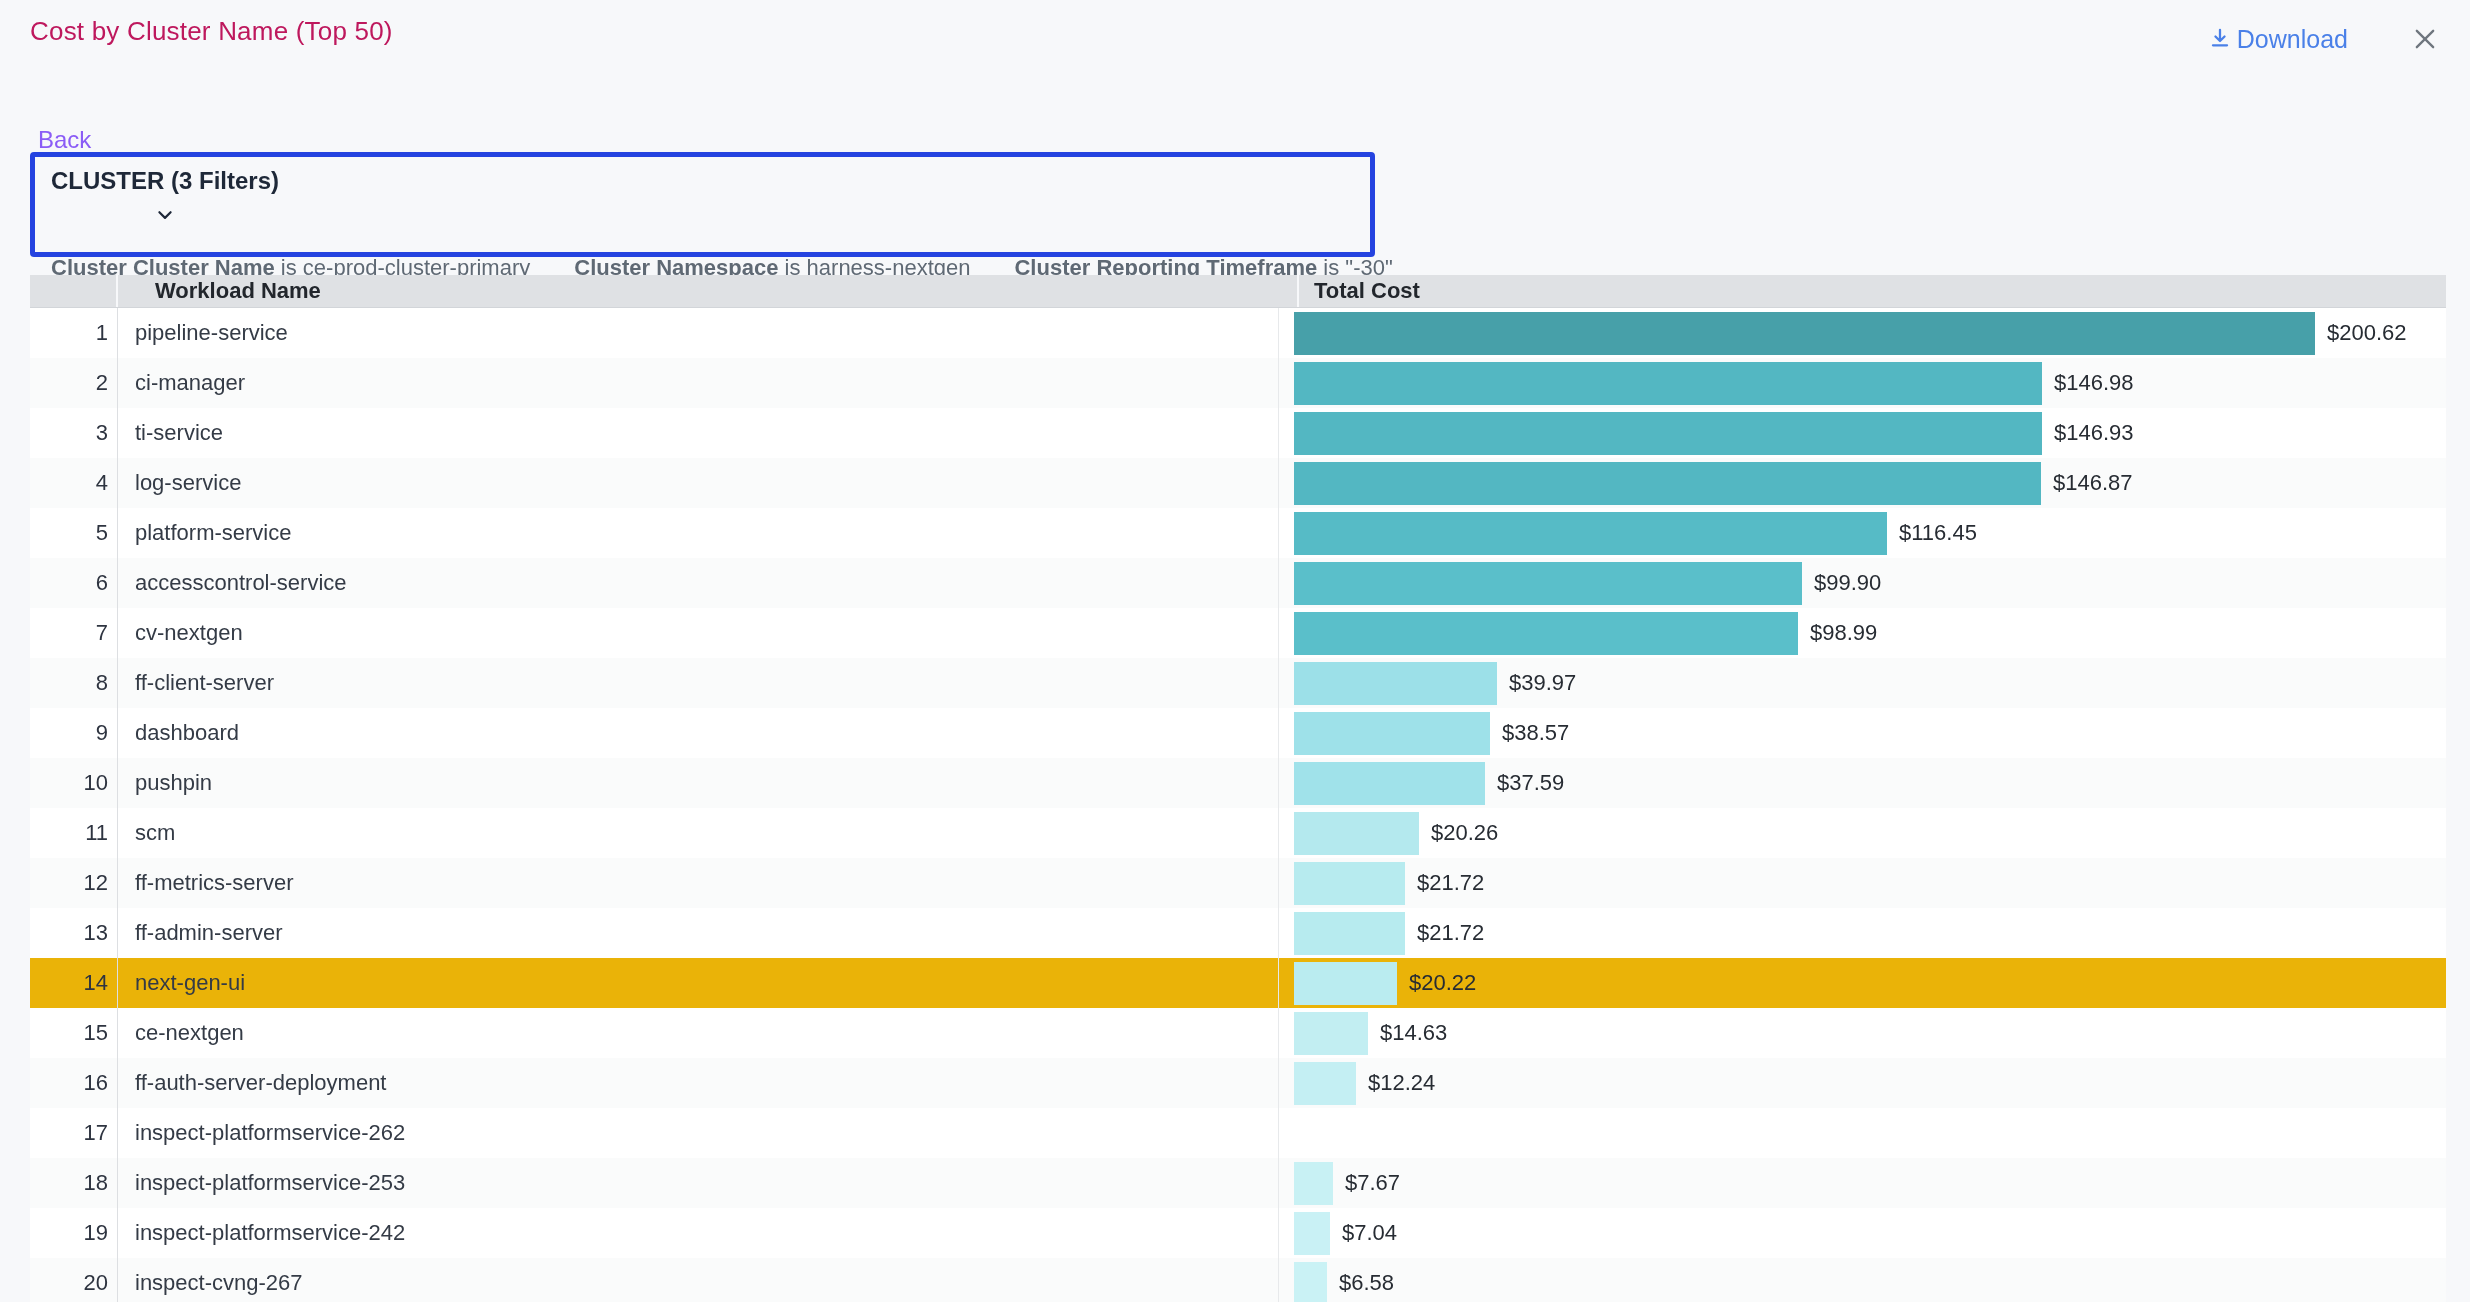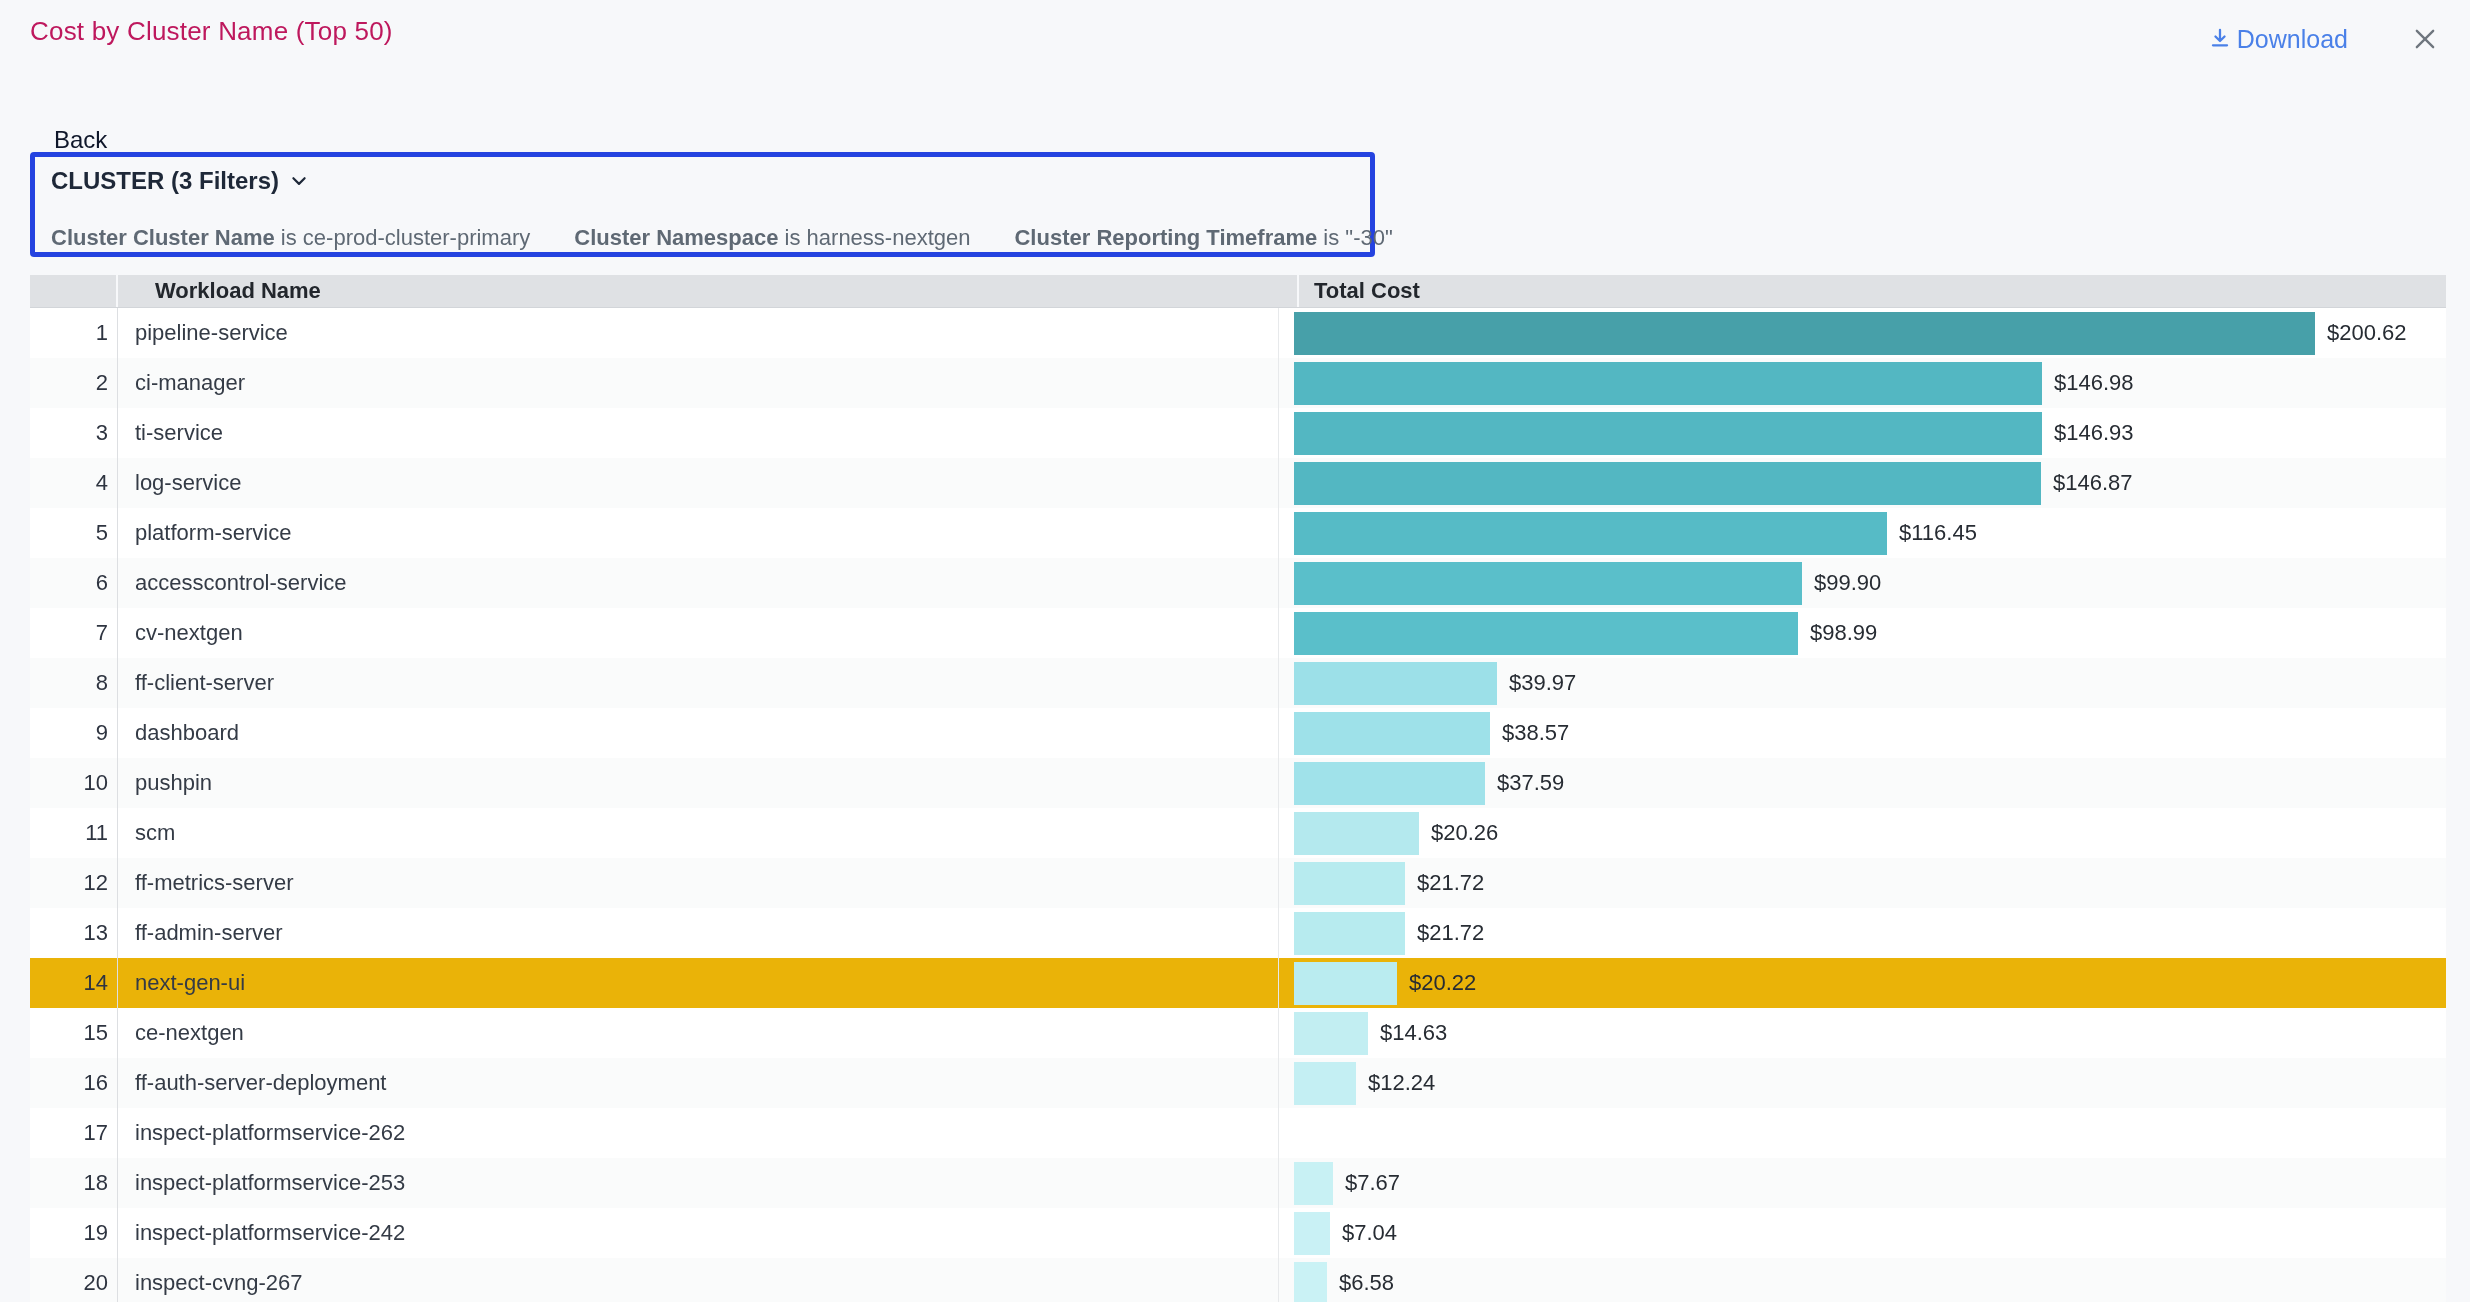--- a/index.html
+++ b/index.html
@@ -30,33 +30,33 @@
     font-family:"Liberation Sans", sans-serif;
   }
   .close-btn {
     background:none; border:none; cursor:pointer;
     display:flex; align-items:center; justify-content:center;
     width:34px; height:34px;
   }
 
   
   .back-link {
-    position:absolute; left:54px; top:126px;
-    font-size:24px; color:#0f172a; cursor:pointer; text-decoration:none;
+    position:absolute; left:38px; top:126px;
+    font-size:24px; color:#8b5cf6; cursor:pointer; text-decoration:none;
   }
   .filter-panel {
     position:absolute; left:30px; top:152px;
     width:1345px; height:105px;
     border:5px solid #2543e0; border-radius:4px;
     padding:10px 16px 0 16px;
     background:transparent;
   }
   .filter-dropdown {
     display:inline-flex; align-items:center; gap:10px;
-    font-size:24px; font-weight:600; color:#1e2838; cursor:pointer;
+    font-size:24px; font-weight:600; color:#1e2838; cursor:pointer;flex-direction:column;
   }
   .filter-chips { margin-top:30px; display:flex; gap:44px; white-space:nowrap; }
   .filter-chip { font-size:22px; color:#5f6974; cursor:pointer; }
   .filter-chip .f-label { font-weight:700; }
 
   
   .cost-table {
     position:absolute; left:30px; top:275px;
     width:2416px; height:1027px;
   }

